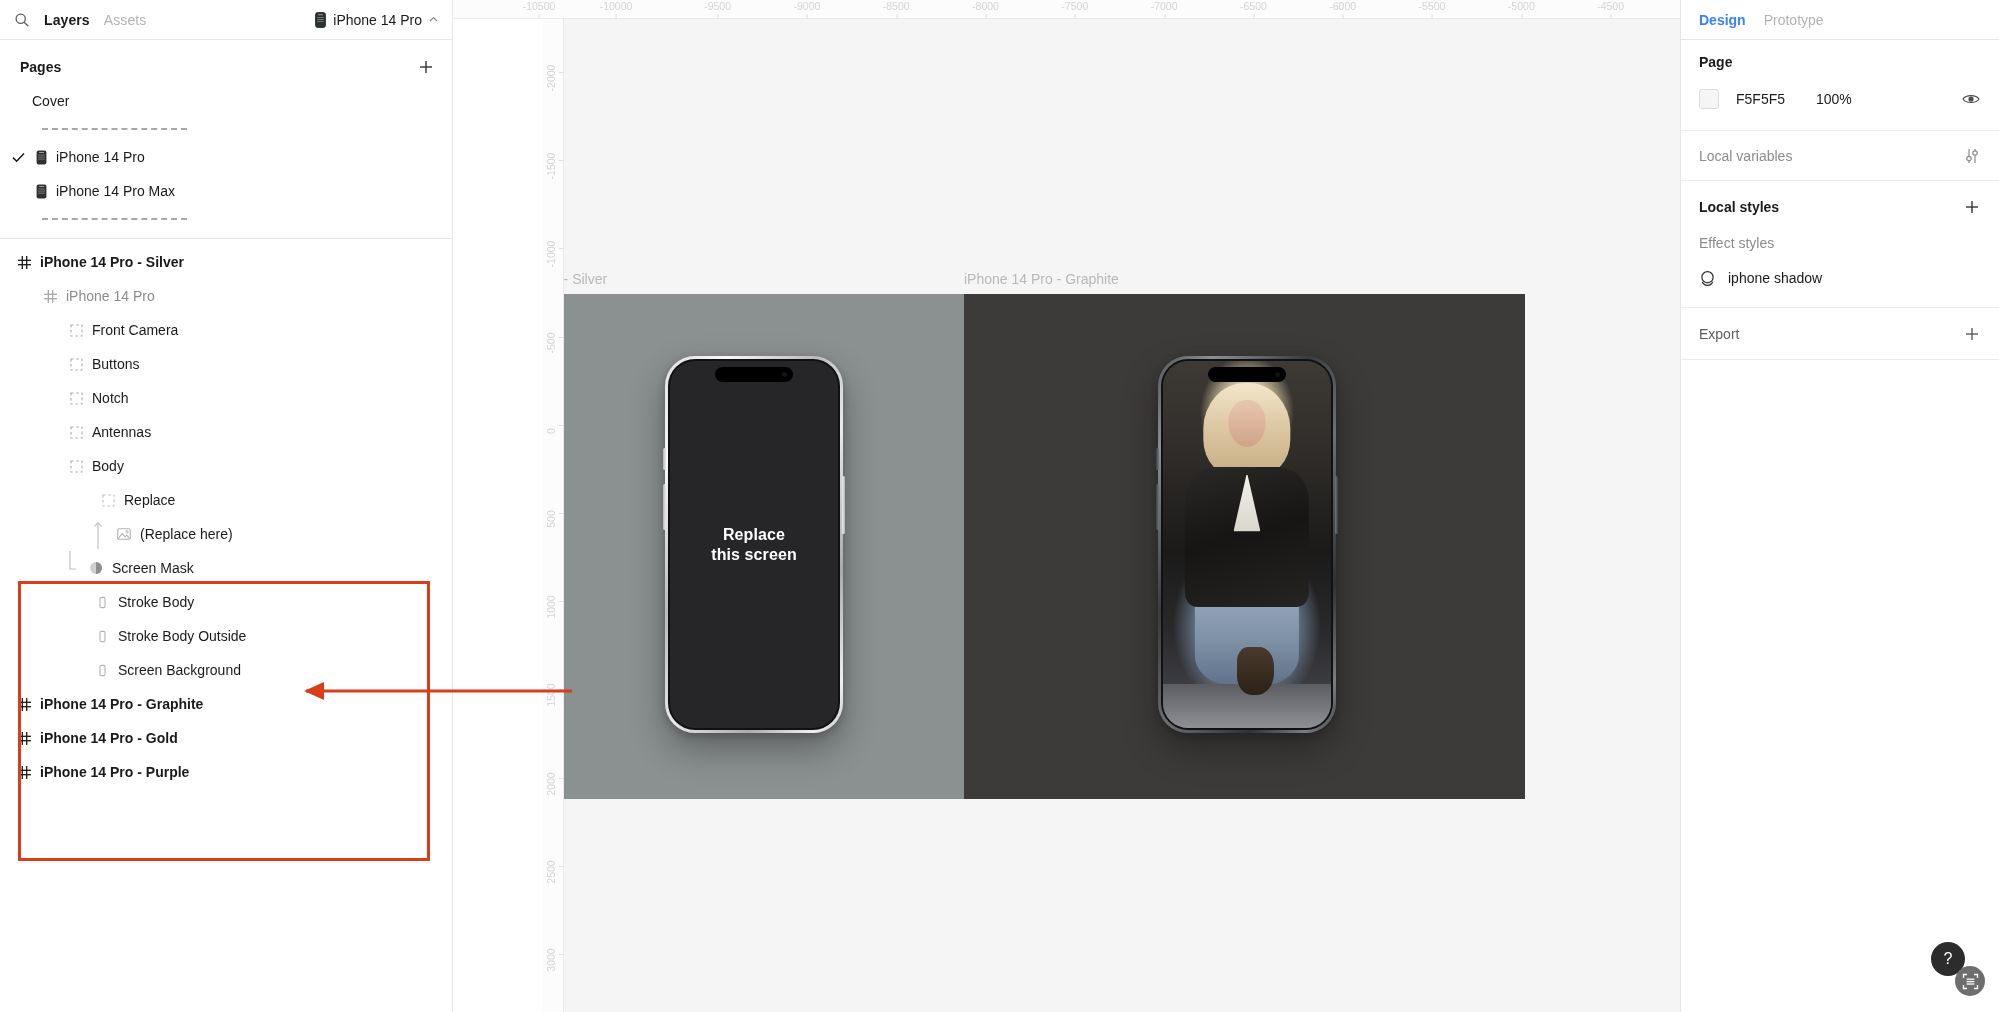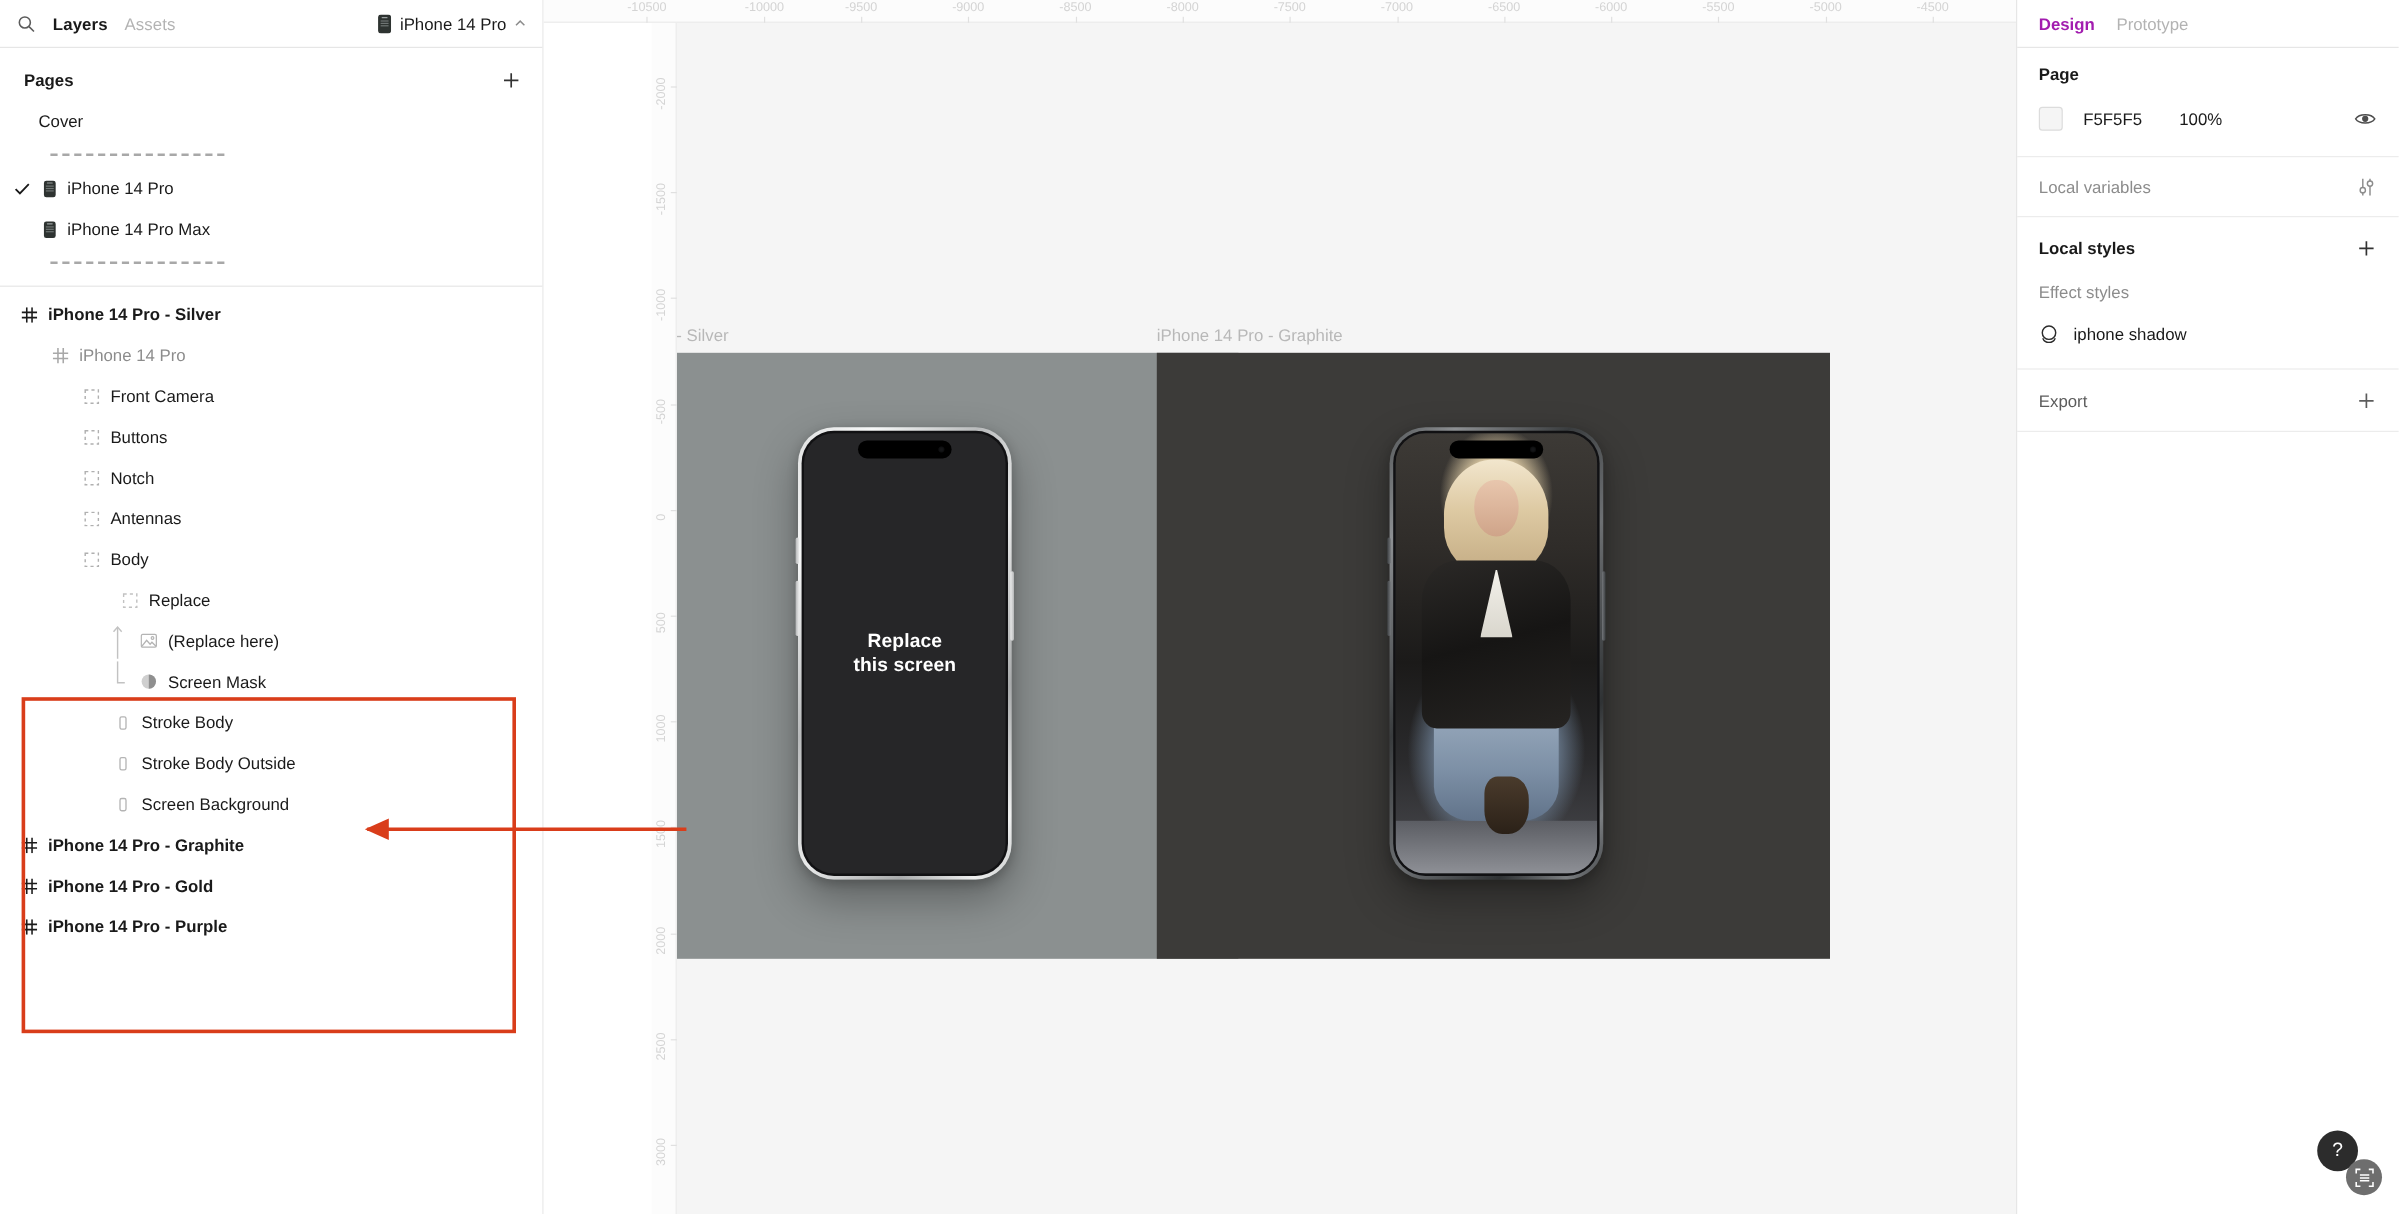--- a/index.html
+++ b/index.html
@@ -247,21 +247,21 @@
     width: 319px; flex: 0 0 319px; height: 1012px;
     background: #ffffff; border-left: 1px solid #e6e6e6;
     position: relative; z-index: 8;
   }
   .rp-tabs {
     height: 40px; display: flex; align-items: center;
     gap: 18px; padding: 0 18px;
     border-bottom: 1px solid #e6e6e6;
   }
   .rp-tab { font-size: 14px; color: #b3b3b3; }
-  .rp-tab.active { color: #a21caf; font-weight: 700; }
+  .rp-tab.active { color: #3b82f6; font-weight: 700; }
   .rp-sec { border-bottom: 1px solid #ececec; padding: 14px 0 16px; }
   .rp-sec-title {
     font-size: 14px; font-weight: 700; color: #1a1a1a;
     padding: 0 18px; margin-bottom: 14px;
   }
   .rp-row { display: flex; align-items: center; padding: 0 18px; height: 30px; }
   .swatch {
     width: 20px; height: 20px; border-radius: 3px;
     border: 1px solid #dcdcdc; flex: 0 0 20px;
   }
@@ -491,21 +491,21 @@
         <span class="li-ic">
           <svg width="14" height="14" viewBox="0 0 14 14">
               <rect x="0.7" y="1.7" width="12.6" height="10.6" rx="1.2" fill="none" stroke="#b4b4b4" stroke-width="1.1"></rect>
               <circle cx="10.1" cy="4.7" r="1.1" fill="none" stroke="#b4b4b4" stroke-width="1"></circle>
               <polyline points="1.3,11.4 5.2,6.6 8.1,9.8 9.6,8.2 13,11.6" fill="none" stroke="#b4b4b4" stroke-width="1.1"></polyline>
             </svg>
         </span>
         <span class="li-name">(Replace here)</span>
       </div>
 
-      <div class="layer-row" style="padding-left:88px">
+      <div class="layer-row" style="padding-left:60px">
         <span class="li-ic">
           <svg width="14" height="34" viewBox="0 0 14 34">
               <polyline points="7,0 7,18 13,18" fill="none" stroke="#c2c2c2" stroke-width="1.2"></polyline>
             </svg>
         </span>
         <span class="li-ic">
           <svg width="14" height="14" viewBox="0 0 14 14">
               <circle cx="7" cy="7" r="6" fill="#cfcfcf"></circle>
               <path d="M7 1 A6 6 0 0 1 7 13 Z" fill="#8f8f8f"></path>
             </svg>
@@ -683,21 +683,21 @@
           <span>2500</span>
           <i></i>
         </div>
         <div class="rtick-v" style="top: 954px; height: 1px;">
           <span>3000</span>
           <i></i>
         </div>
       </div>
     <div class="ruler-h">
         <div class="rtick-h" style="left: 86px;">-10500<i></i></div>
-        <div class="rtick-h" style="left: 184px;">-10000<i></i></div>
+        <div class="rtick-h" style="left: 163px;">-10000<i></i></div>
         <div class="rtick-h" style="left: 264.6px;">-9500<i></i></div>
         <div class="rtick-h" style="left: 353.9px; text-align: right;">-9000<i></i></div>
         <div class="rtick-h" style="left: 443.2px;">-8500<i></i></div>
         <div class="rtick-h" style="left: 532.5px;">-8000<i></i></div>
         <div class="rtick-h" style="left: 621.8px;">-7500<i></i></div>
         <div class="rtick-h" style="left: 711.1px;">-7000<i></i></div>
         <div class="rtick-h" style="left: 800.4px;">-6500<i></i></div>
         <div class="rtick-h" style="left: 889.7px;">-6000<i></i></div>
         <div class="rtick-h" style="left: 979px;">-5500<i></i></div>
         <div class="rtick-h" style="left: 1068.3px;">-5000<i></i></div>

